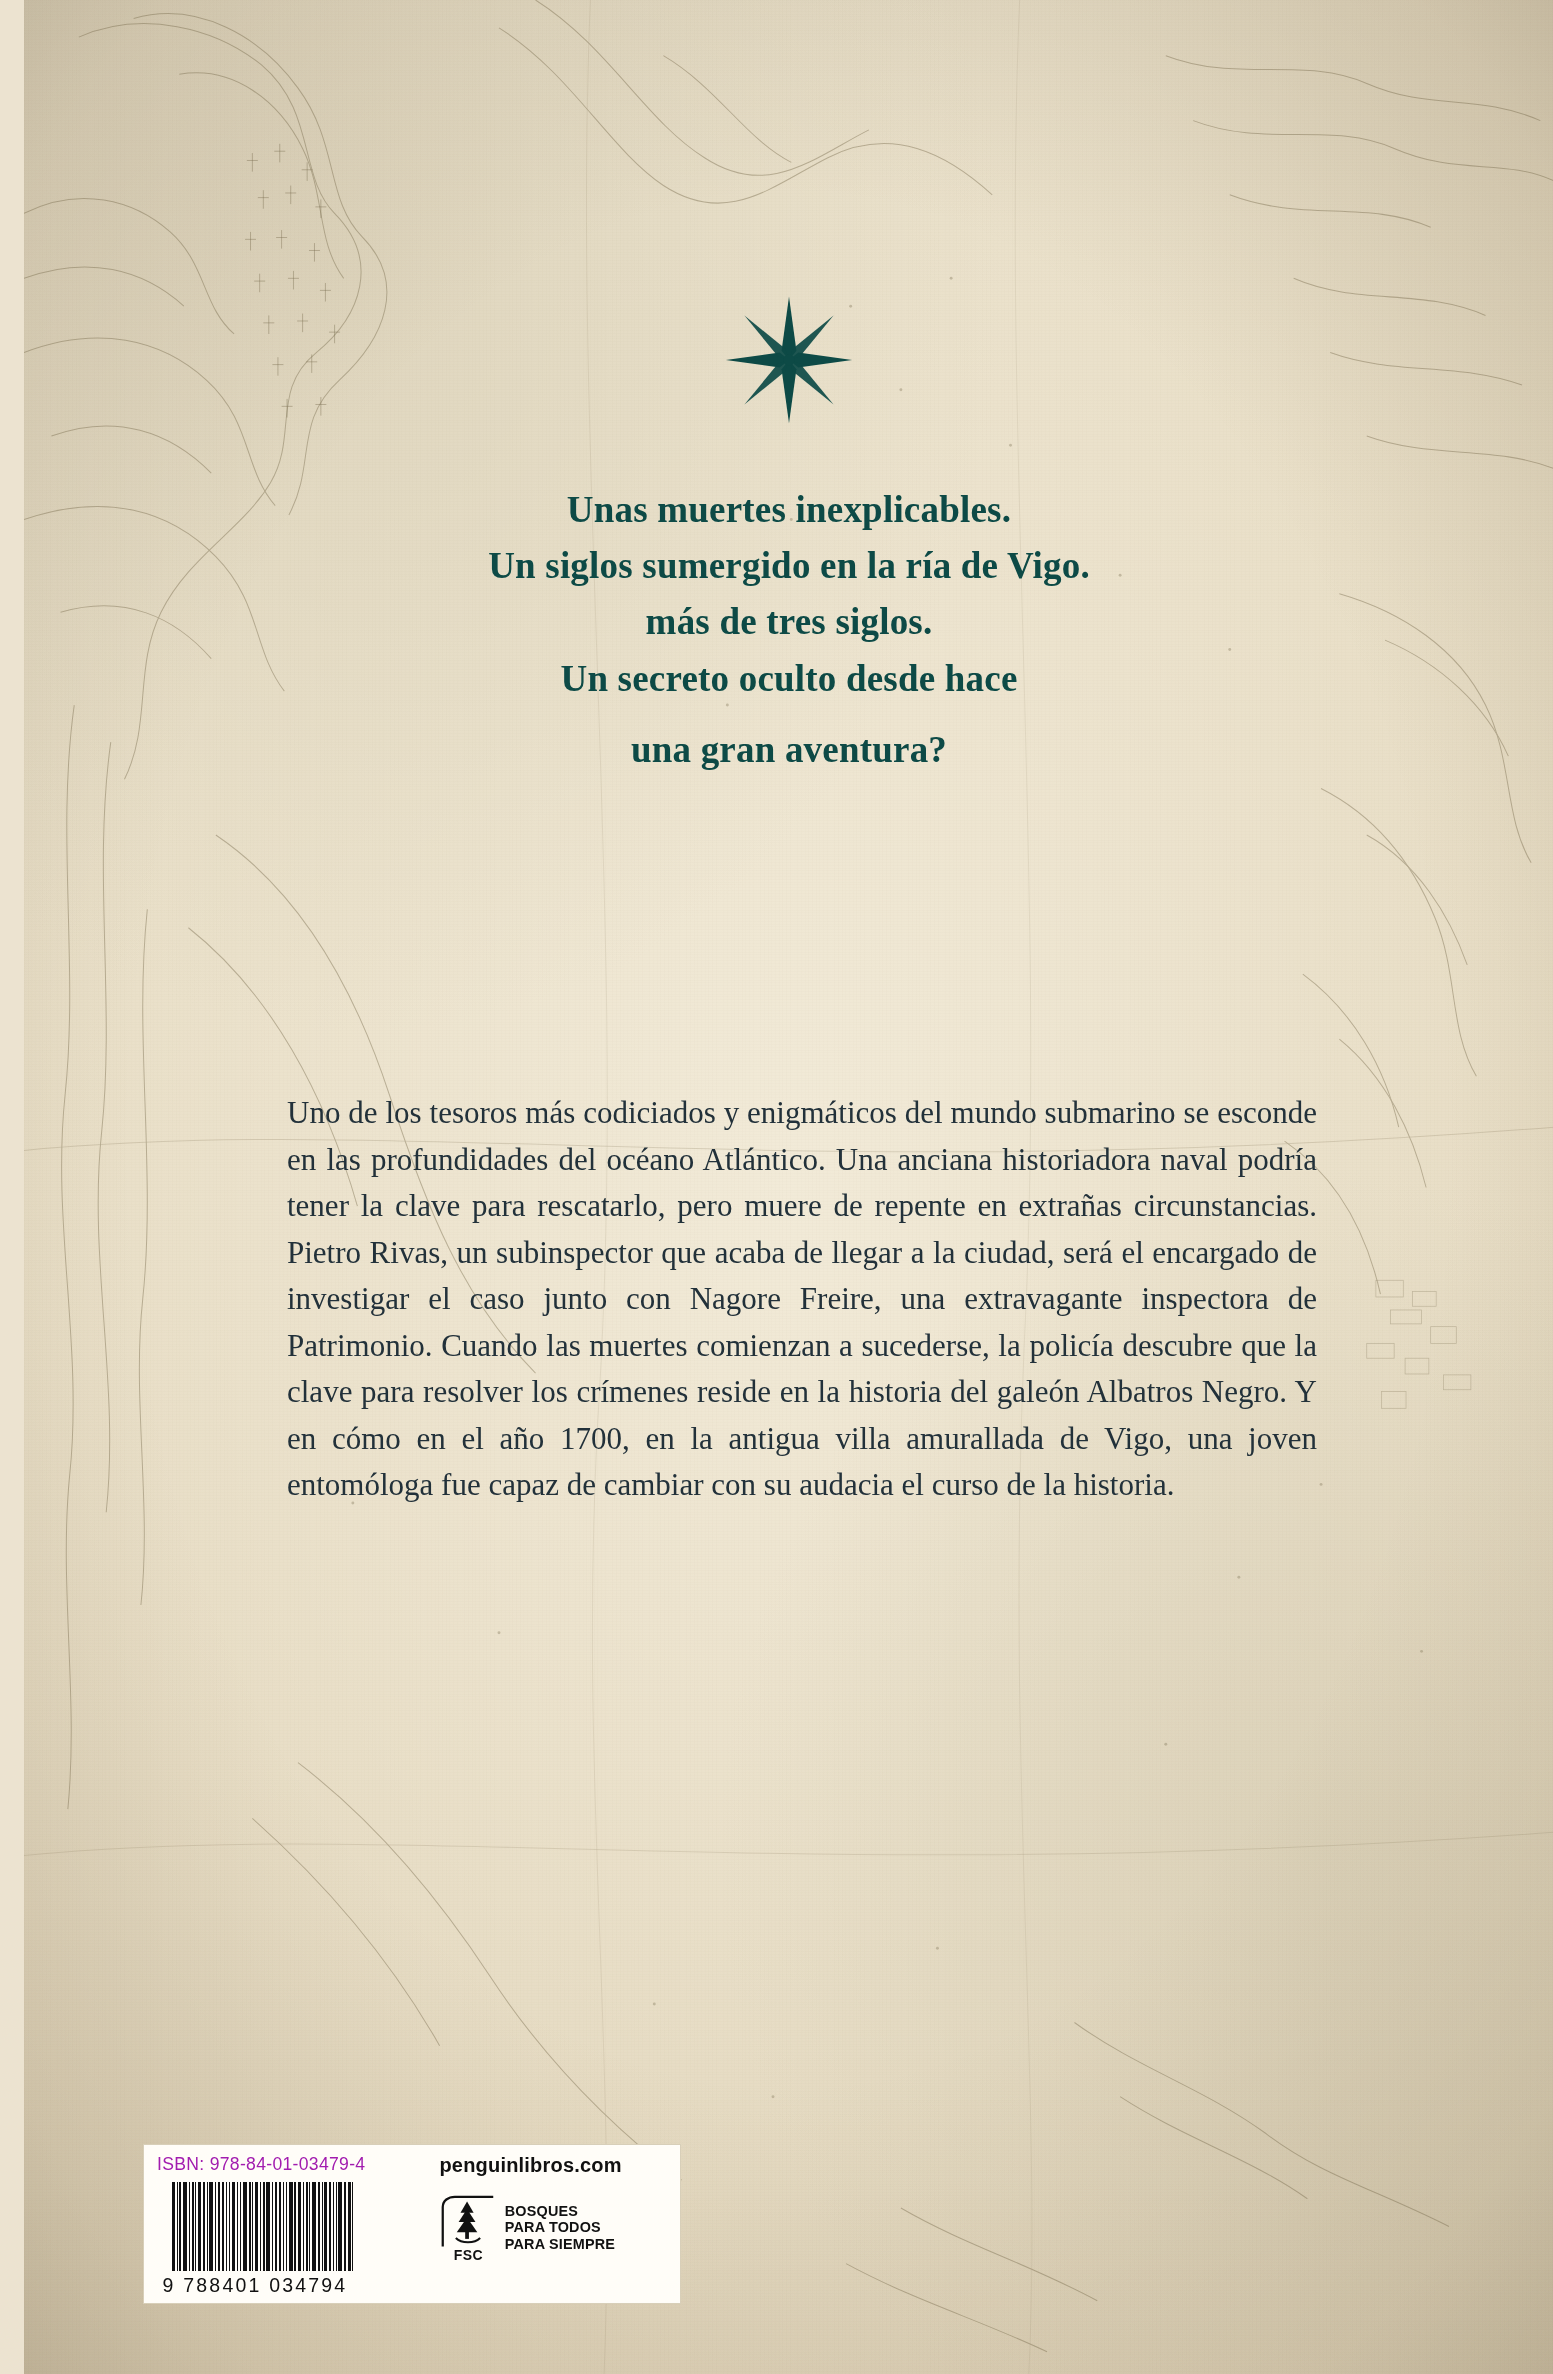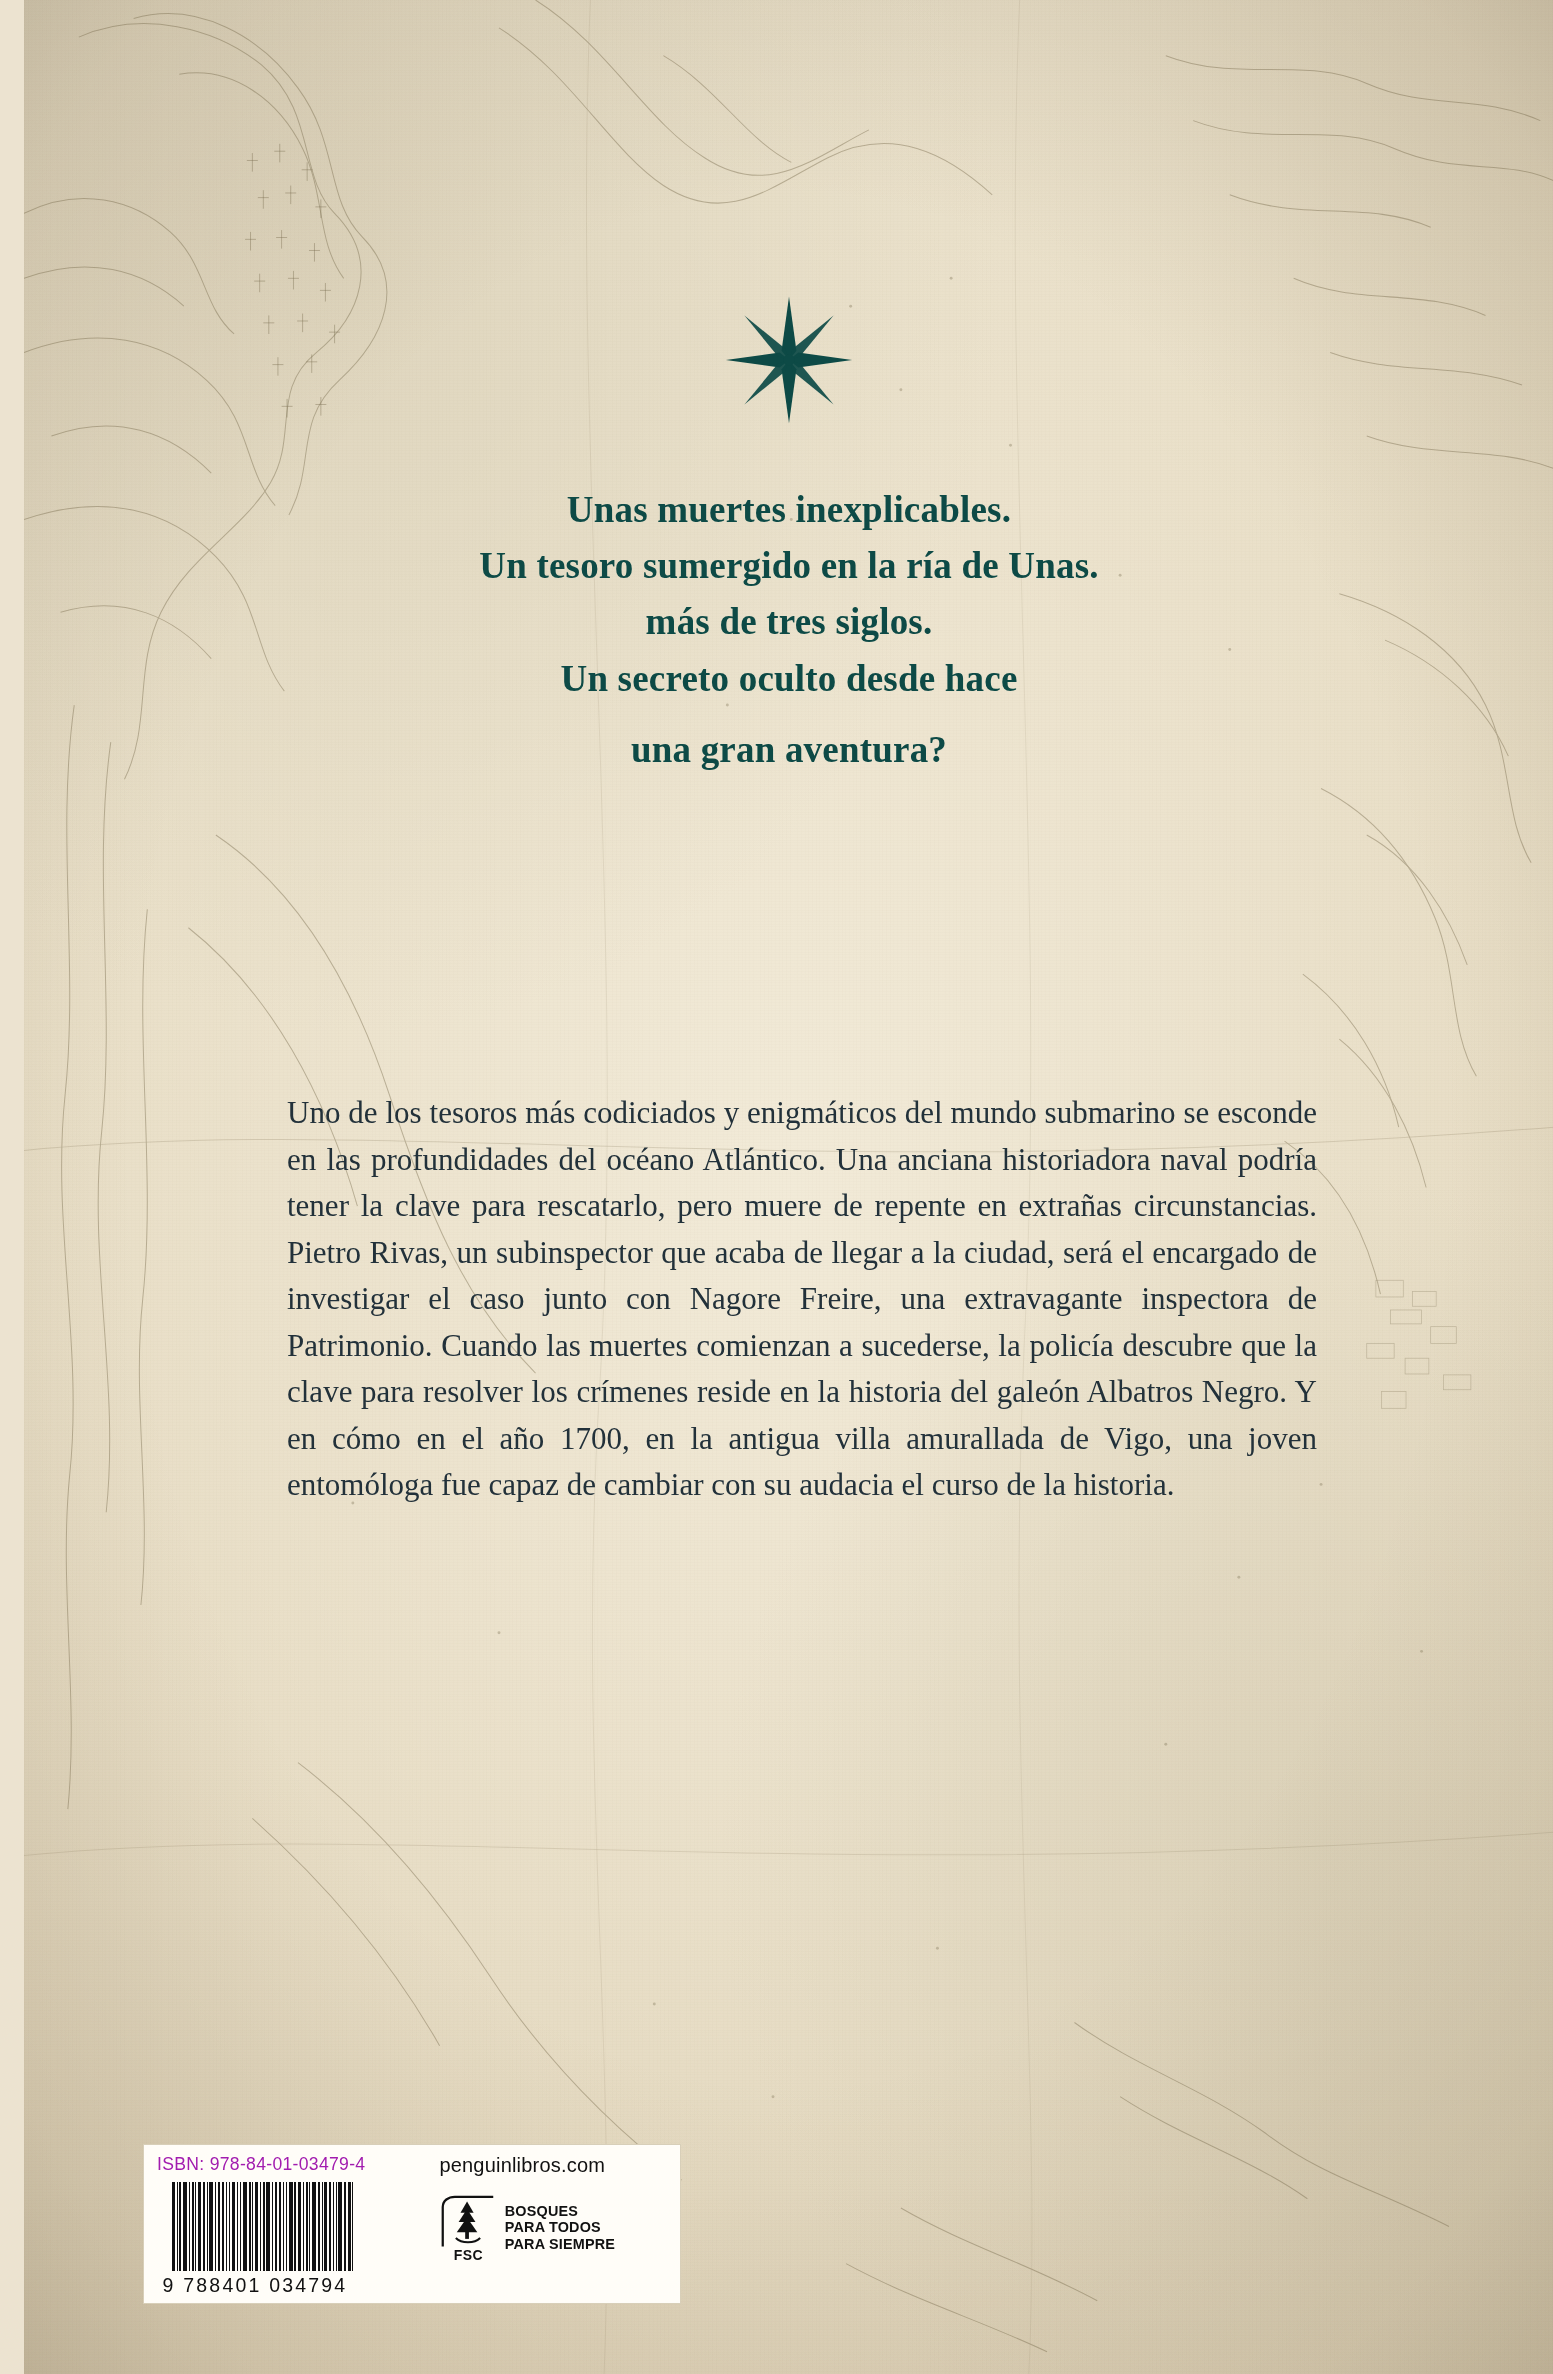--- a/index.html
+++ b/index.html
@@ -161,21 +161,21 @@
 
   .right-block {
     flex: 1;
     display: flex;
     flex-direction: column;
     padding: 9.3px 9.3px 9.3px 7.4px;
     box-sizing: border-box;
   }
   .publisher-url {
     font-family: "Liberation Sans", sans-serif;
-    font-weight: normal;
+    font-weight: bold;
     font-size: 20px;
     color: #111;
     letter-spacing: 0.2px;
     margin-bottom: 9.3px;
   }
   .fsc {
     display: flex;
     align-items: center;
     gap: 7.4px;
     margin-top: 7.4px;
@@ -341,21 +341,21 @@
           <polygon points="118,22 74,58 70,70 82,66" opacity="0.92"></polygon>
           <polygon points="22,118 66,82 70,70 58,74" opacity="0.92"></polygon>
           <polygon points="118,118 74,82 70,70 82,74" opacity="0.92"></polygon>
           <circle cx="70" cy="70" r="6"></circle>
         </g>
       </svg>
     </div>
 
     <div class="tagline">
       <span class="line">Unas muertes inexplicables.</span>
-      <span class="line">Un tesoro sumergido en la ría de Unas.</span>
+      <span class="line">Un siglos sumergido en la ría de Vigo.</span>
       <span class="line">más de tres siglos.</span>
       <span class="line">Un secreto oculto desde hace</span>
       <span class="gap"></span>
       <span class="line">una gran aventura?</span>
     </div>
 
     <div class="blurb">
       <p>Uno de los tesoros más codiciados y enigmáticos del mundo submarino se esconde en las profundidades del océano Atlántico. Una anciana historiadora naval podría tener la clave para rescatarlo, pero muere de repente en extrañas circunstancias. Pietro Rivas, un subinspector que acaba de llegar a la ciudad, será el encargado de investigar el caso junto con Nagore Freire, una extravagante inspectora de Patrimonio. Cuando las muertes comienzan a sucederse, la policía descubre que la clave para resolver los crímenes reside en la historia del galeón Albatros Negro. Y en cómo en el año 1700, en la antigua villa amurallada de Vigo, una joven entomóloga fue capaz de cambiar con su audacia el curso de la historia.</p>
     </div>
 

